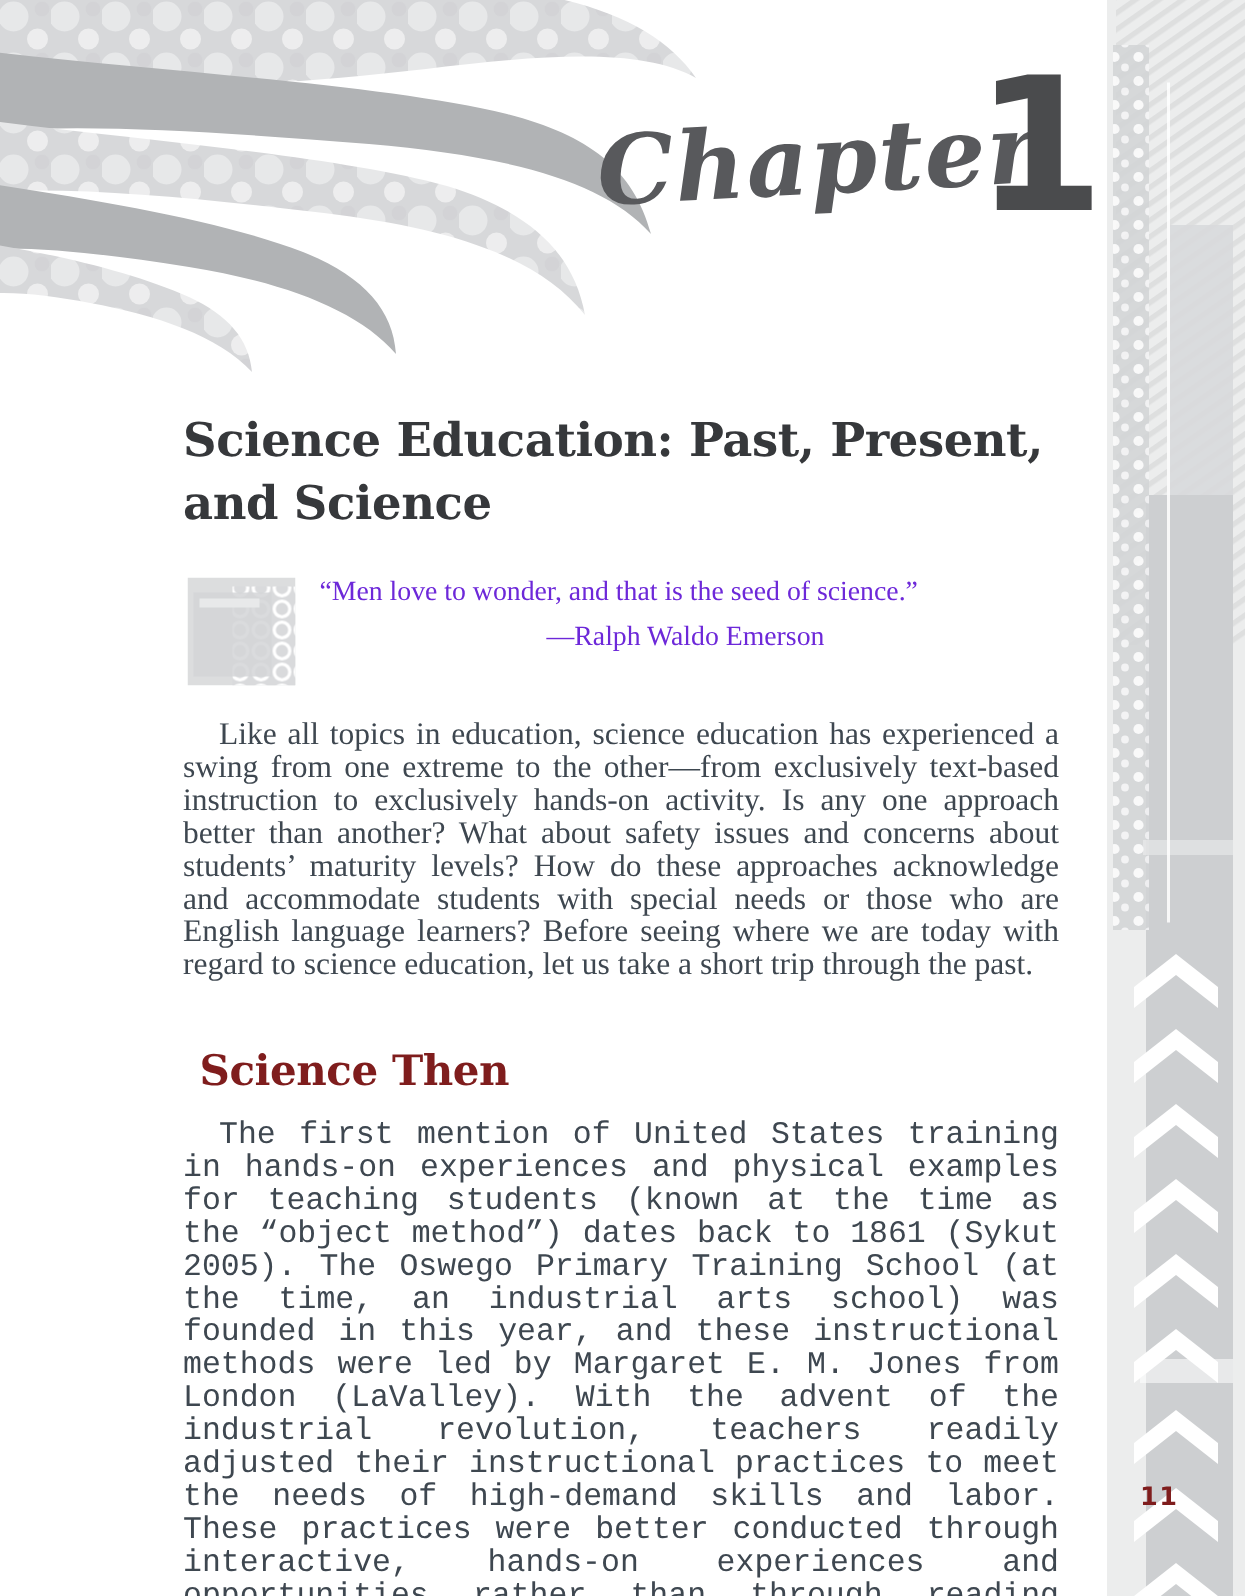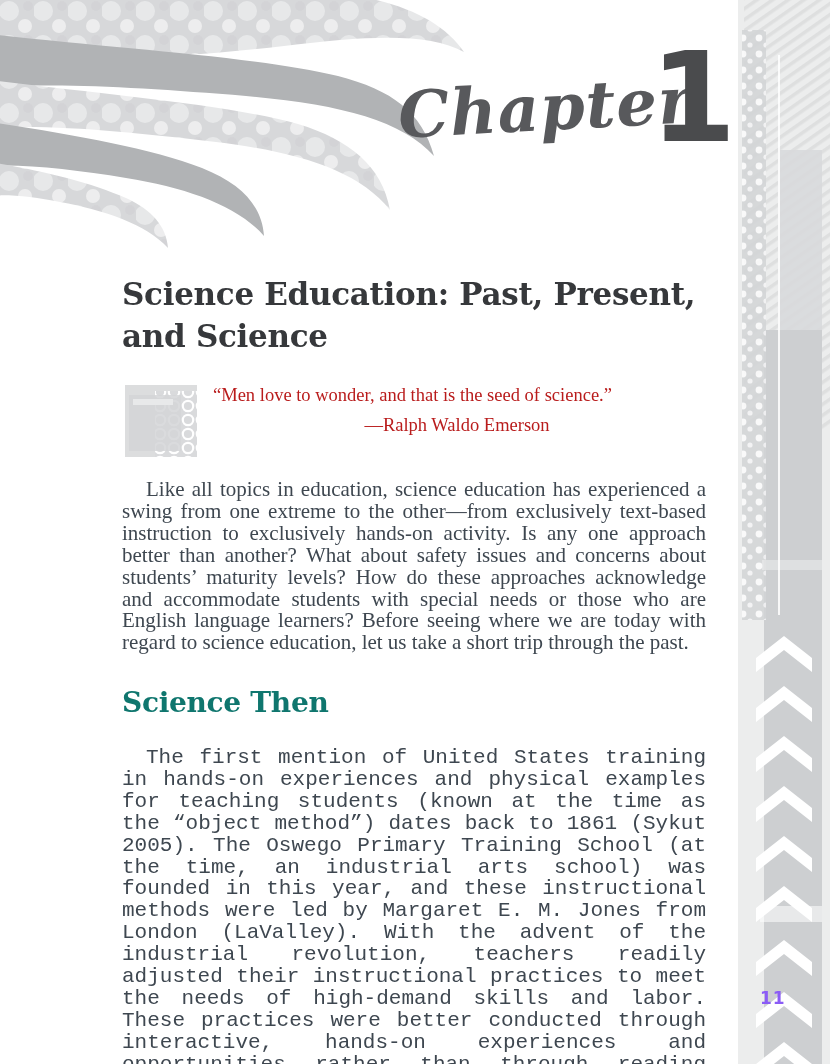--- a/index.html
+++ b/index.html
@@ -27,41 +27,41 @@
   .title{
     position:absolute;left:122px;top:252px;width:600px;
     font-family:"DejaVu Serif",serif;font-weight:700;
     font-size:31px;line-height:42px;color:#36383b;letter-spacing:-0.3px;
   }
   .title span{display:block;}
   
   .quote-img{position:absolute;left:125px;top:385px;width:72px;height:72px;}
   .quote-block{
     position:absolute;left:213px;top:382px;width:488px;
-    font-size:18.5px;line-height:27px;color:#b91c1c;
+    font-size:18.5px;line-height:27px;color:#6d28d9;
   }
   .quote-attr{text-align:center;margin-top:3px;}
   
   .bodypara{
     position:absolute;left:122px;width:584px;
     font-size:21px;line-height:21.9px;color:#3e4750;
     text-align:justify;text-indent:24px;margin:0;
   }
   #para-intro{top:479px;}
   #para-then{top:747px;font-family:Liberation Mono, monospace;}
   .sec-heading{
-    position:absolute;left:122px;top:686px;margin:0;
+    position:absolute;left:122px;top:686px;margin:11px;
     font-family:"DejaVu Serif",serif;font-weight:700;
-    font-size:28px;color:#0f766e;letter-spacing:-0.3px;
+    font-size:28px;color:#7f1d1d;letter-spacing:-0.3px;
   }
   
   .pagenum{
     position:absolute;left:760px;top:988px;
     font-family:"DejaVu Sans",sans-serif;font-weight:700;
-    font-size:17px;color:#8b5cf6;letter-spacing:1px;
+    font-size:17px;color:#7f1d1d;letter-spacing:1px;
   }
 </style>
 </head>
 <body>
 
 <div id="page">
 
   <div class="swoosh">
     <svg width="480" height="250" viewBox="0 0 480 250">
       <defs>

